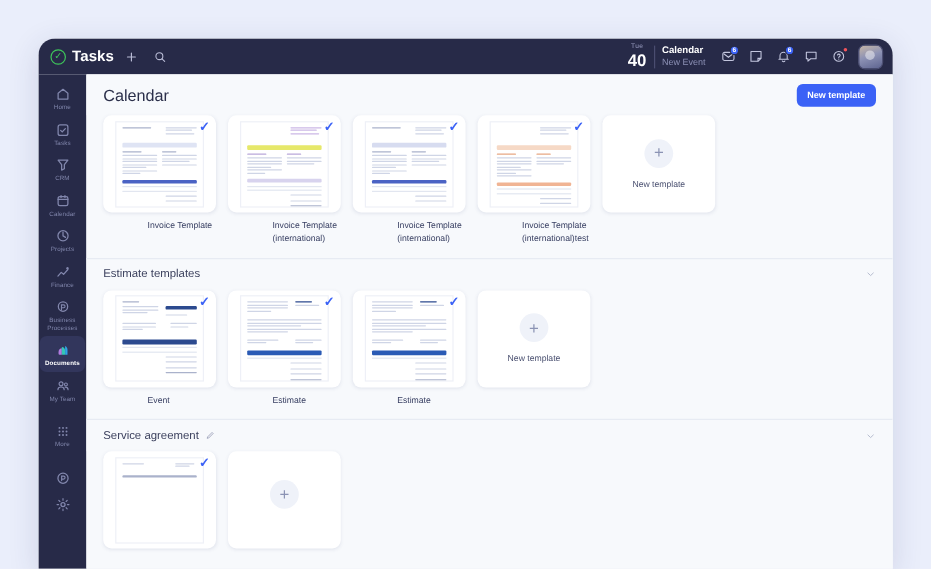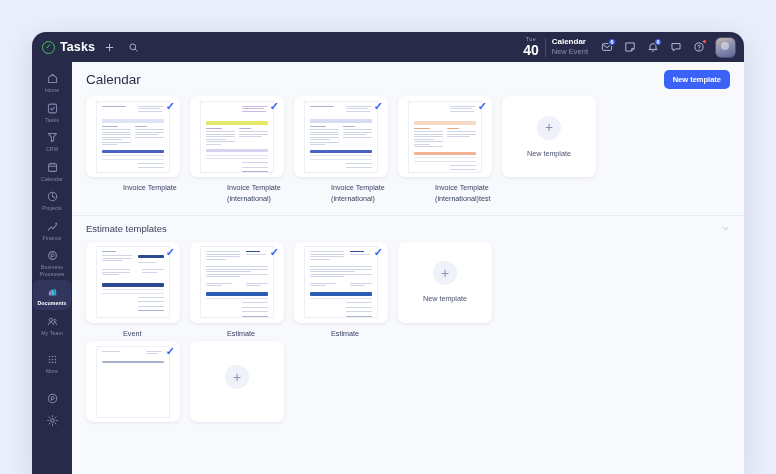--- a/index.html
+++ b/index.html
@@ -751,20 +751,33 @@
         </div>
 
         <div class="tpl">
           <div class="newtpl">
             <div class="plus-circle">+</div>
             <div class="newtpl-label">New template</div>
           </div>
         </div>
       </div>
 
+      <div class="section-head" style="margin-top:8px">
+        <span class="section-title">Service agreement</span>
+        <span class="pencil-icon">
+          <svg viewBox="0 0 16 16">
+              <path d="M11.4 2.8l1.8 1.8-7.4 7.4-2.4.6.6-2.4z" stroke="currentColor" stroke-width="1.2" fill="none" stroke-linejoin="round"></path>
+            </svg>
+        </span>
+        <span class="chev">
+          <svg viewBox="0 0 16 16">
+              <path d="M4 6.2L8 10l4-3.8" stroke="currentColor" stroke-width="1.4" fill="none" stroke-linecap="round" stroke-linejoin="round"></path>
+            </svg>
+        </span>
+      </div>
 
       <div class="card-row">
         <div class="tpl">
           <div class="tpl-thumb">
             <span class="tick">✓</span>
             <div class="doc">
               <div class="d-row">
                 <div class="blk" style="width:20px">
                     <div class="ln" style="width:18px"></div>
                   </div>

